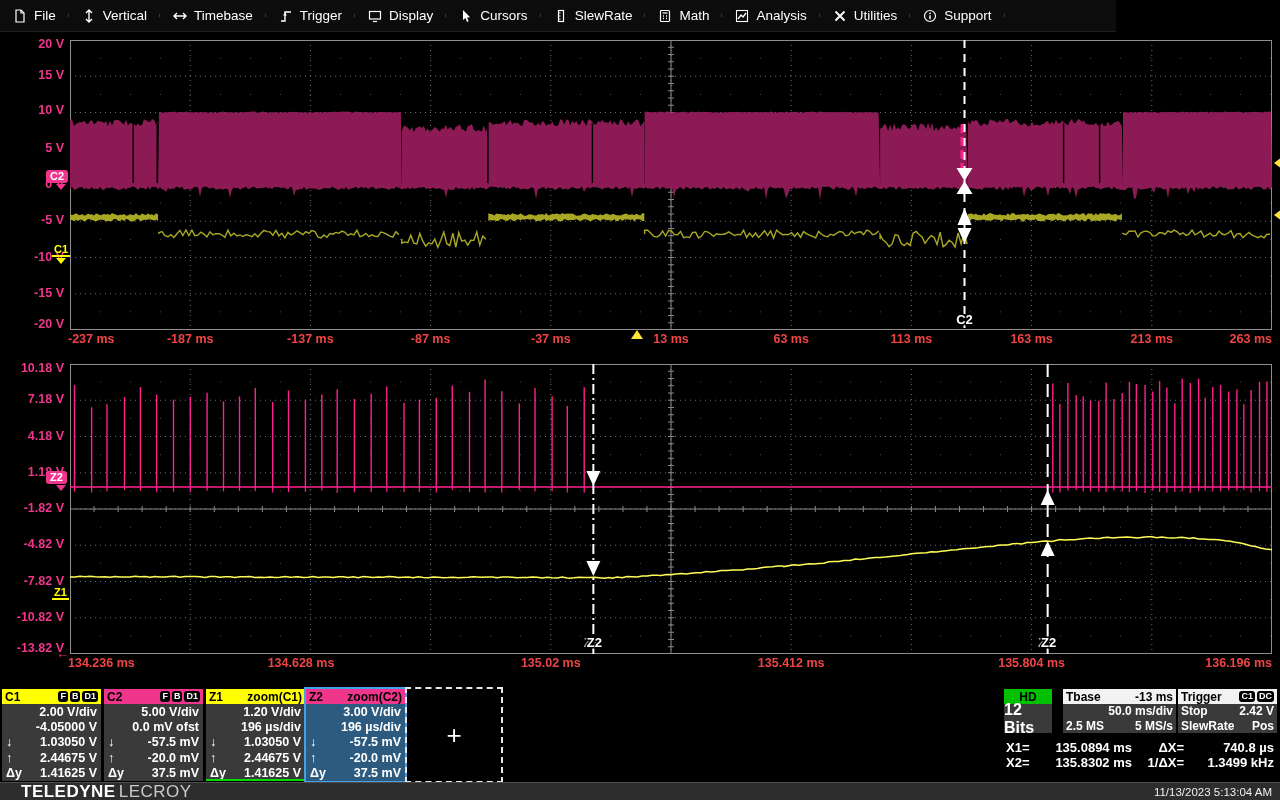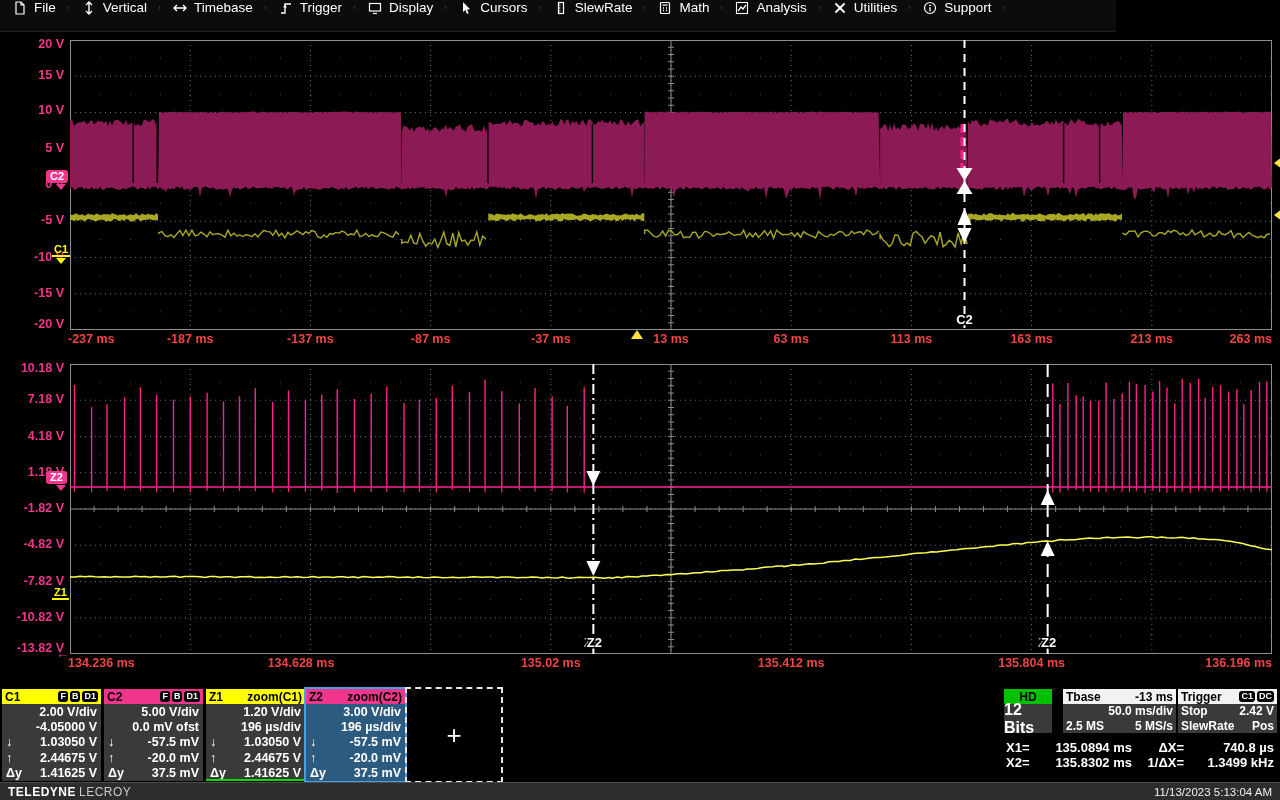--- a/index.html
+++ b/index.html
@@ -1,20 +1,20 @@
 <!DOCTYPE html>
 <html><head>
 <meta charset="utf-8">
 <style>
   html,body{margin:0;padding:0;background:#000;}
   #screen{position:relative;width:1280px;height:800px;background:#000;overflow:hidden;
           font-family:"Liberation Sans",sans-serif;-webkit-font-smoothing:antialiased;}
   
   .menu-bar{position:absolute;left:0;top:0;width:1116px;height:31px;background:#0c0c0c;
-            border-bottom:1px solid #1e1e1e;display:flex;align-items:flex-start;}
+            border-bottom:1px solid #1e1e1e;display:flex;align-items:center;}
   .menu-item{position:relative;display:flex;align-items:center;gap:7px;padding:0 13px;color:#fff;
              font-size:13.5px;cursor:default;}
   .menu-item::after{content:'';position:absolute;right:0;top:6px;bottom:6px;width:1px;background:#3a3a3a;}
   .micon{display:flex;align-items:center;}
   .micon svg{display:block;}
   
   .grid{position:absolute;left:70px;width:1202px;height:290px;background:#000;}
   #top-grid{top:40px;} #bottom-grid{top:364px;}
   .gdot{stroke:#6e6e6e;stroke-width:1;stroke-dasharray:1 4;}
   .gminor{stroke:#4a4a4a;stroke-width:1;stroke-dasharray:1 29;}
@@ -60,21 +60,21 @@
   #hd-box .hdbody{height:29px;display:flex;align-items:center;justify-content:center;font-size:16px;}
   #tbase-box{left:1063px;width:113px;height:44px;}
   #trigger-box{left:1178px;width:99px;height:44px;}
   
   .readout{position:absolute;left:1006px;top:741px;width:268px;color:#fff;font-size:13px;font-weight:bold;}
   .rrow{display:flex;height:13px;line-height:13px;margin-bottom:2px;}
   .rl1{width:30px;} .rv1{width:96px;text-align:right;} .rl2{width:52px;text-align:right;} .rv2{flex:1;text-align:right;}
   
   .footer{position:absolute;left:0;top:782px;width:1280px;height:18px;background:#2d2d2d;border-top:1px solid #4d4d4d;
           display:flex;align-items:center;justify-content:space-between;padding:0 8px;box-sizing:border-box;color:#fff;}
-  .brand{font-size:12px;font-weight:bold;letter-spacing:0.5px;}
+  .brand{font-size:17px;font-weight:bold;letter-spacing:0.5px;margin-left:13px;}
   .brand .light{font-weight:normal;color:#c9c9c9;margin-left:3px;letter-spacing:0.5px;}
   .datetime{font-size:11.5px;color:#efefef;}
 </style>
 </head>
 <body>
 
 <div id="screen">
 
   <div class="menu-bar">
       <div class="menu-item">

